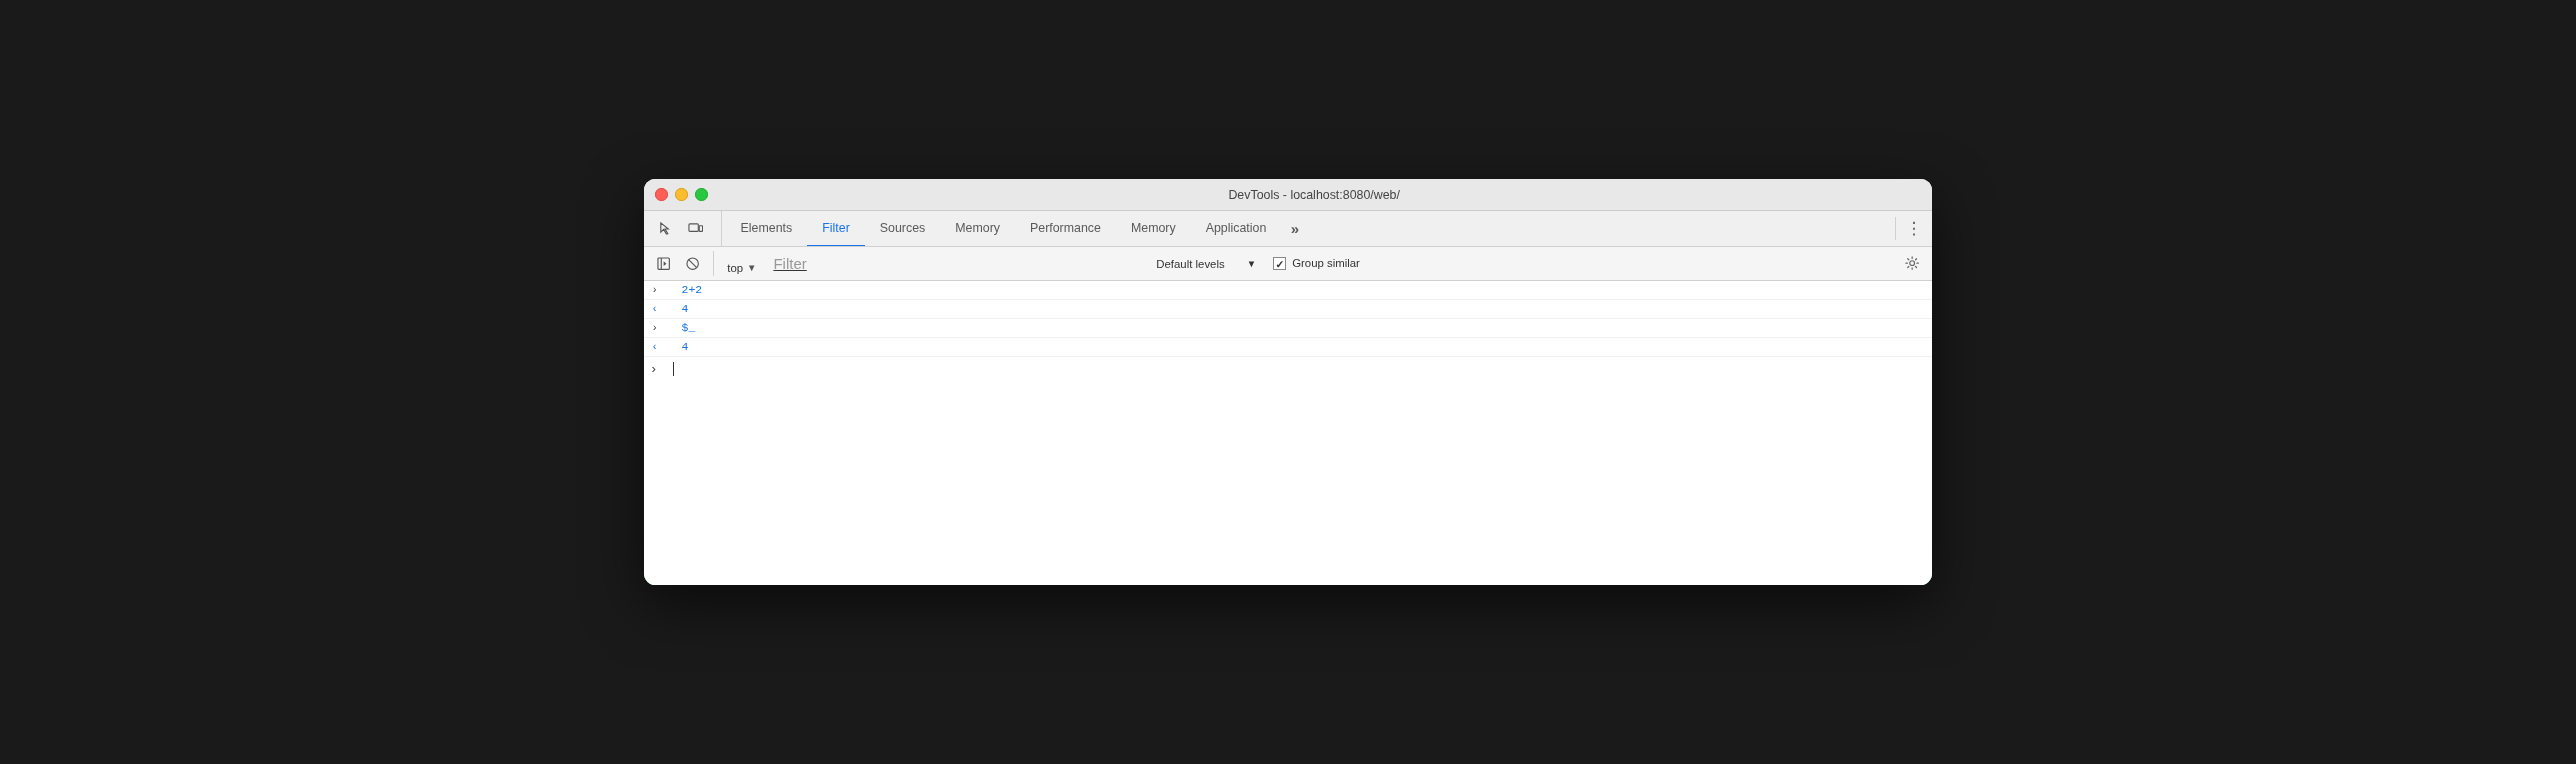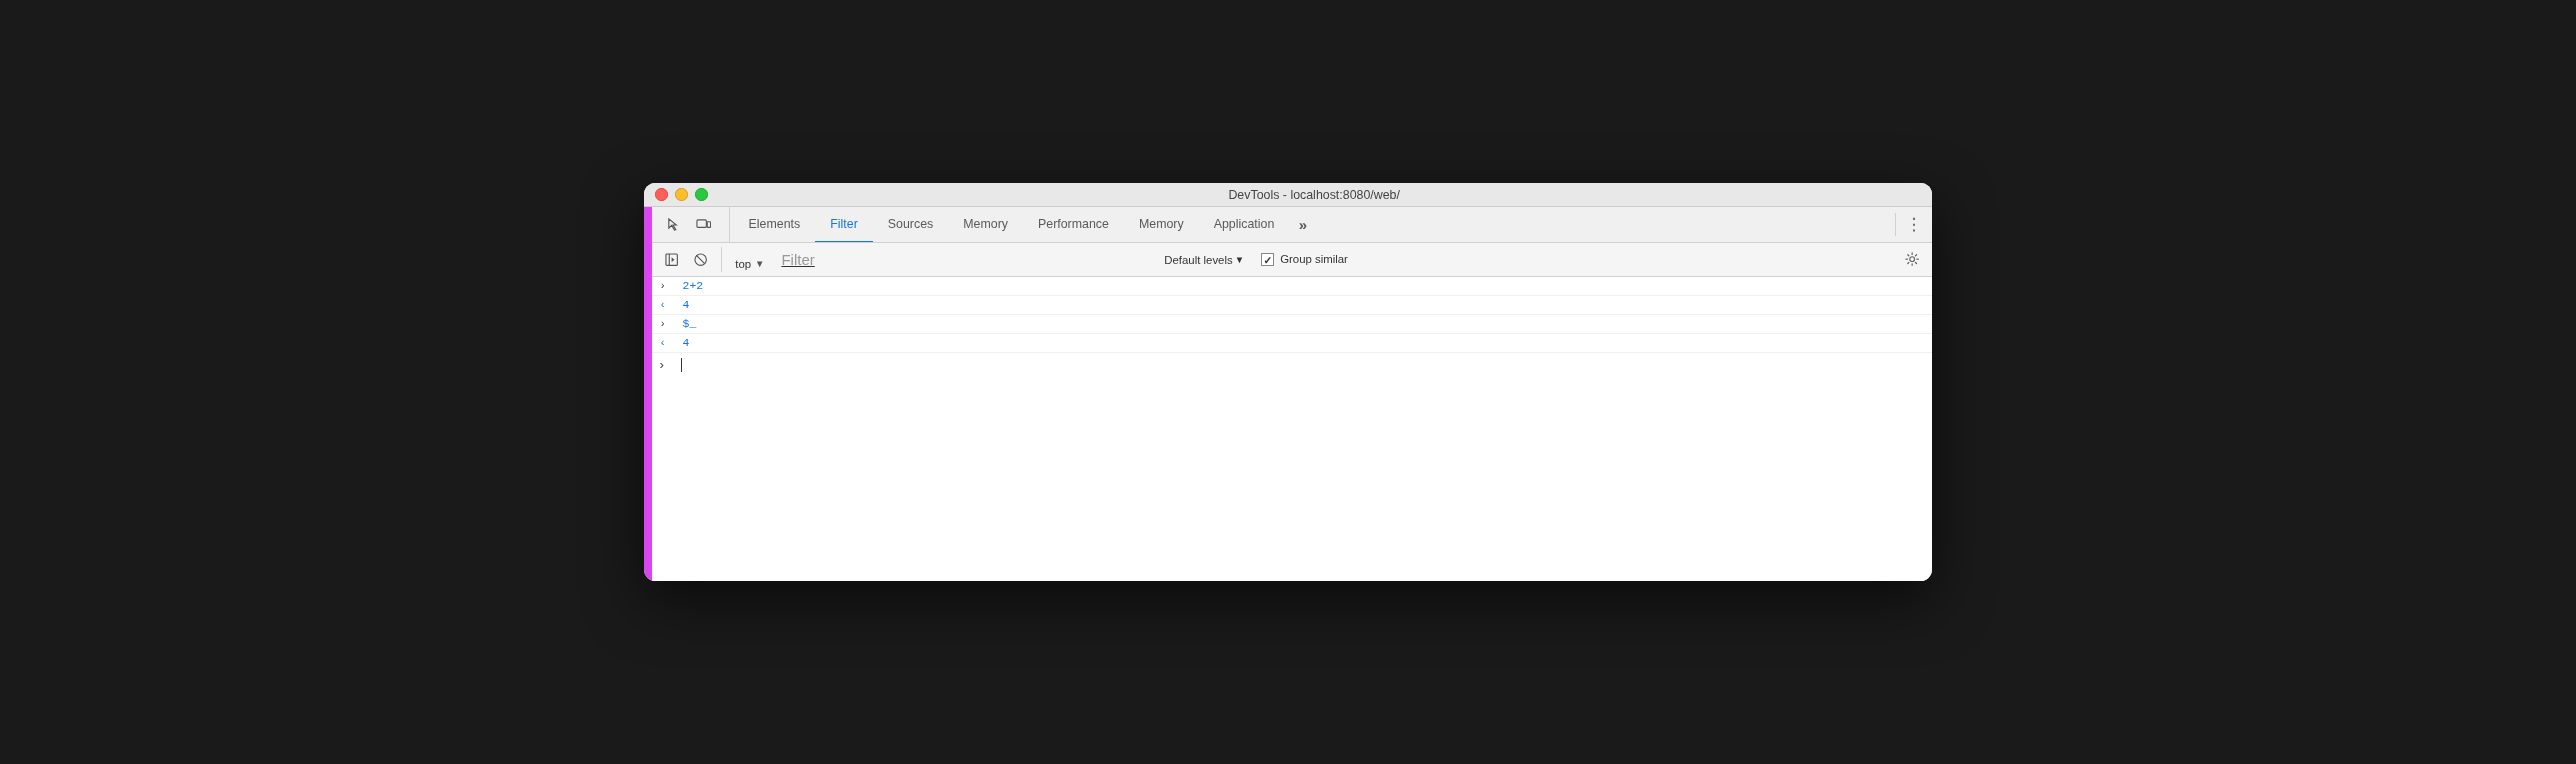--- a/index.html
+++ b/index.html
@@ -20,21 +20,21 @@
     .window {
       width: 1288px;
       background: #f0f0f0;
       border-radius: 11.4px;
       overflow: hidden;
       box-shadow: 0 19px 57px rgba(0,0,0,0.6);
     }
 
     .title-bar {
       background: #e8e8e8;
-      height: 24px;
+      height: 32px;
       display: flex;
       align-items: center;
       padding: 0 11.4px;
       border-bottom: 1px solid #ccc;
     }
 
     .traffic-lights {
       display: flex;
       gap: 7.6px;
     }
@@ -51,22 +51,21 @@
 
     .title-text {
       flex: 1;
       text-align: center;
       font-size: 12.4px;
       color: #444;
       font-weight: 400;
     }
 
     .devtools {
-      background: #d946ef;
-      padding-left: 8px;
+      background: #22c55e;
     }
 
     .tabs-bar {
       background: #f0f0f0;
       border-bottom: 1px solid #d0d0d0;
       display: flex;
       align-items: stretch;
       height: 36px;
       padding-left: 7.6px;
     }
@@ -209,21 +208,21 @@
       text-decoration: underline;
     }
 
     .filter-input::placeholder {
       color: #999;
     }
 
     .default-levels-wrapper {
       display: flex;
       align-items: center;
-      gap: 2px;
+      gap: 22px;
       font-size: 11.4px;
       color: #333;
       cursor: pointer;
       padding: 0 5.7px;
     }
 
     .levels-arrow {
       font-size: 9.5px;
     }
 
@@ -294,21 +293,21 @@
 
     .arrow-right {
       color: #444;
     }
 
     .arrow-left-blue {
       color: #1a73e8;
     }
 
     .console-row-content {
-      margin-left: 8px;
+      margin-left: 15px;
     }
 
     .text-blue {
       color: #1a73e8;
     }
 
     .console-input-row {
       display: flex;
       align-items: center;
       padding: 3.8px 7.6px;

